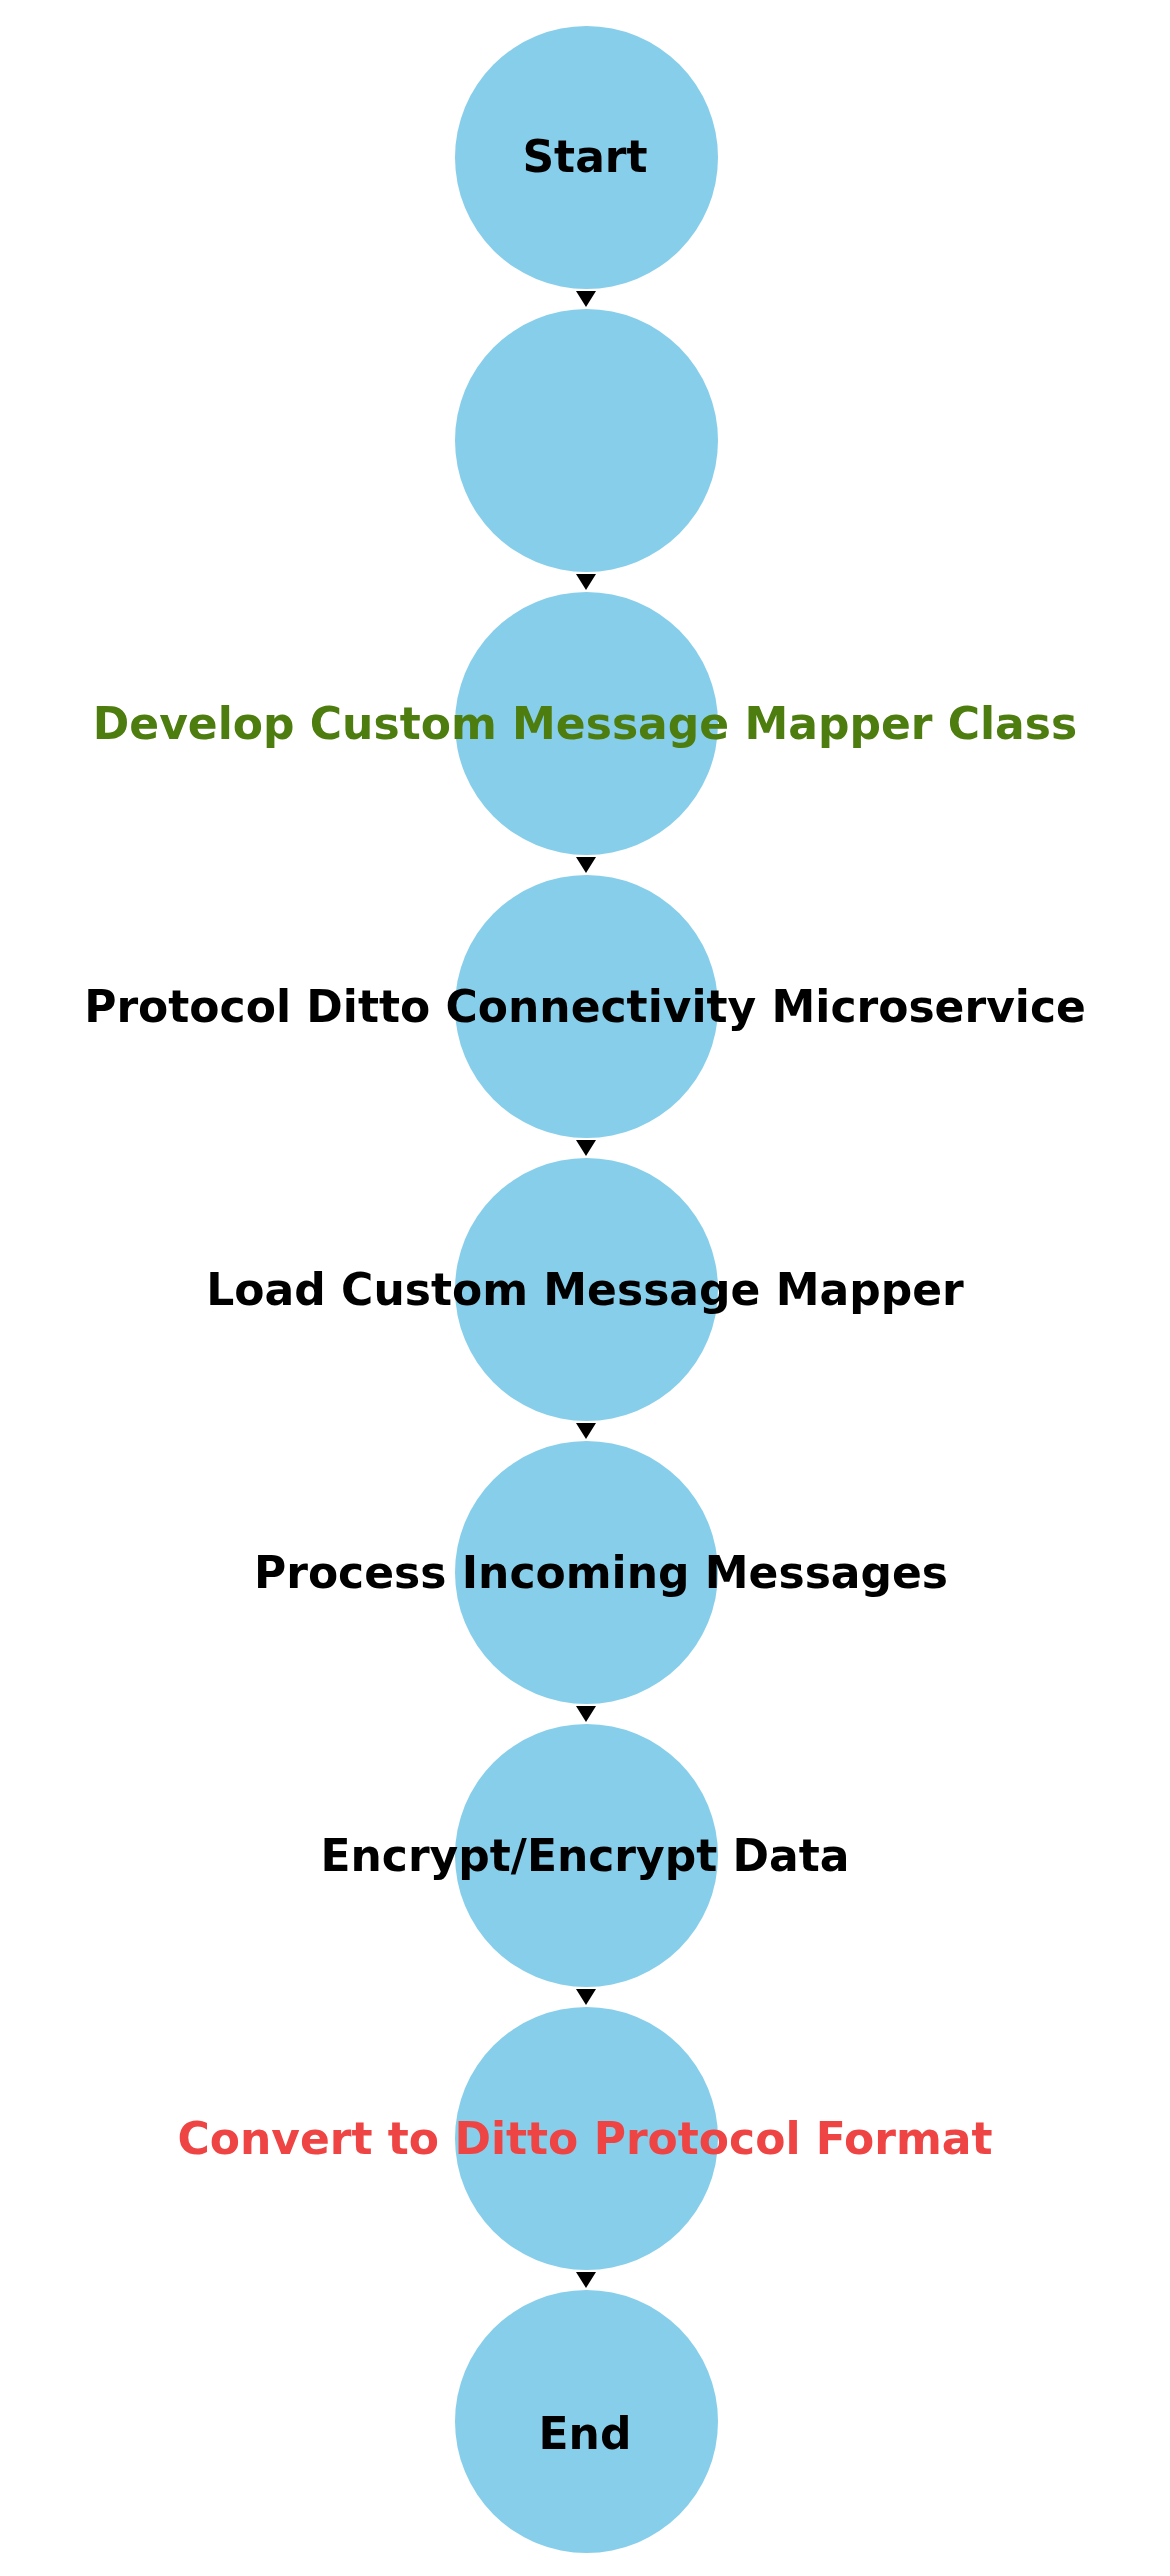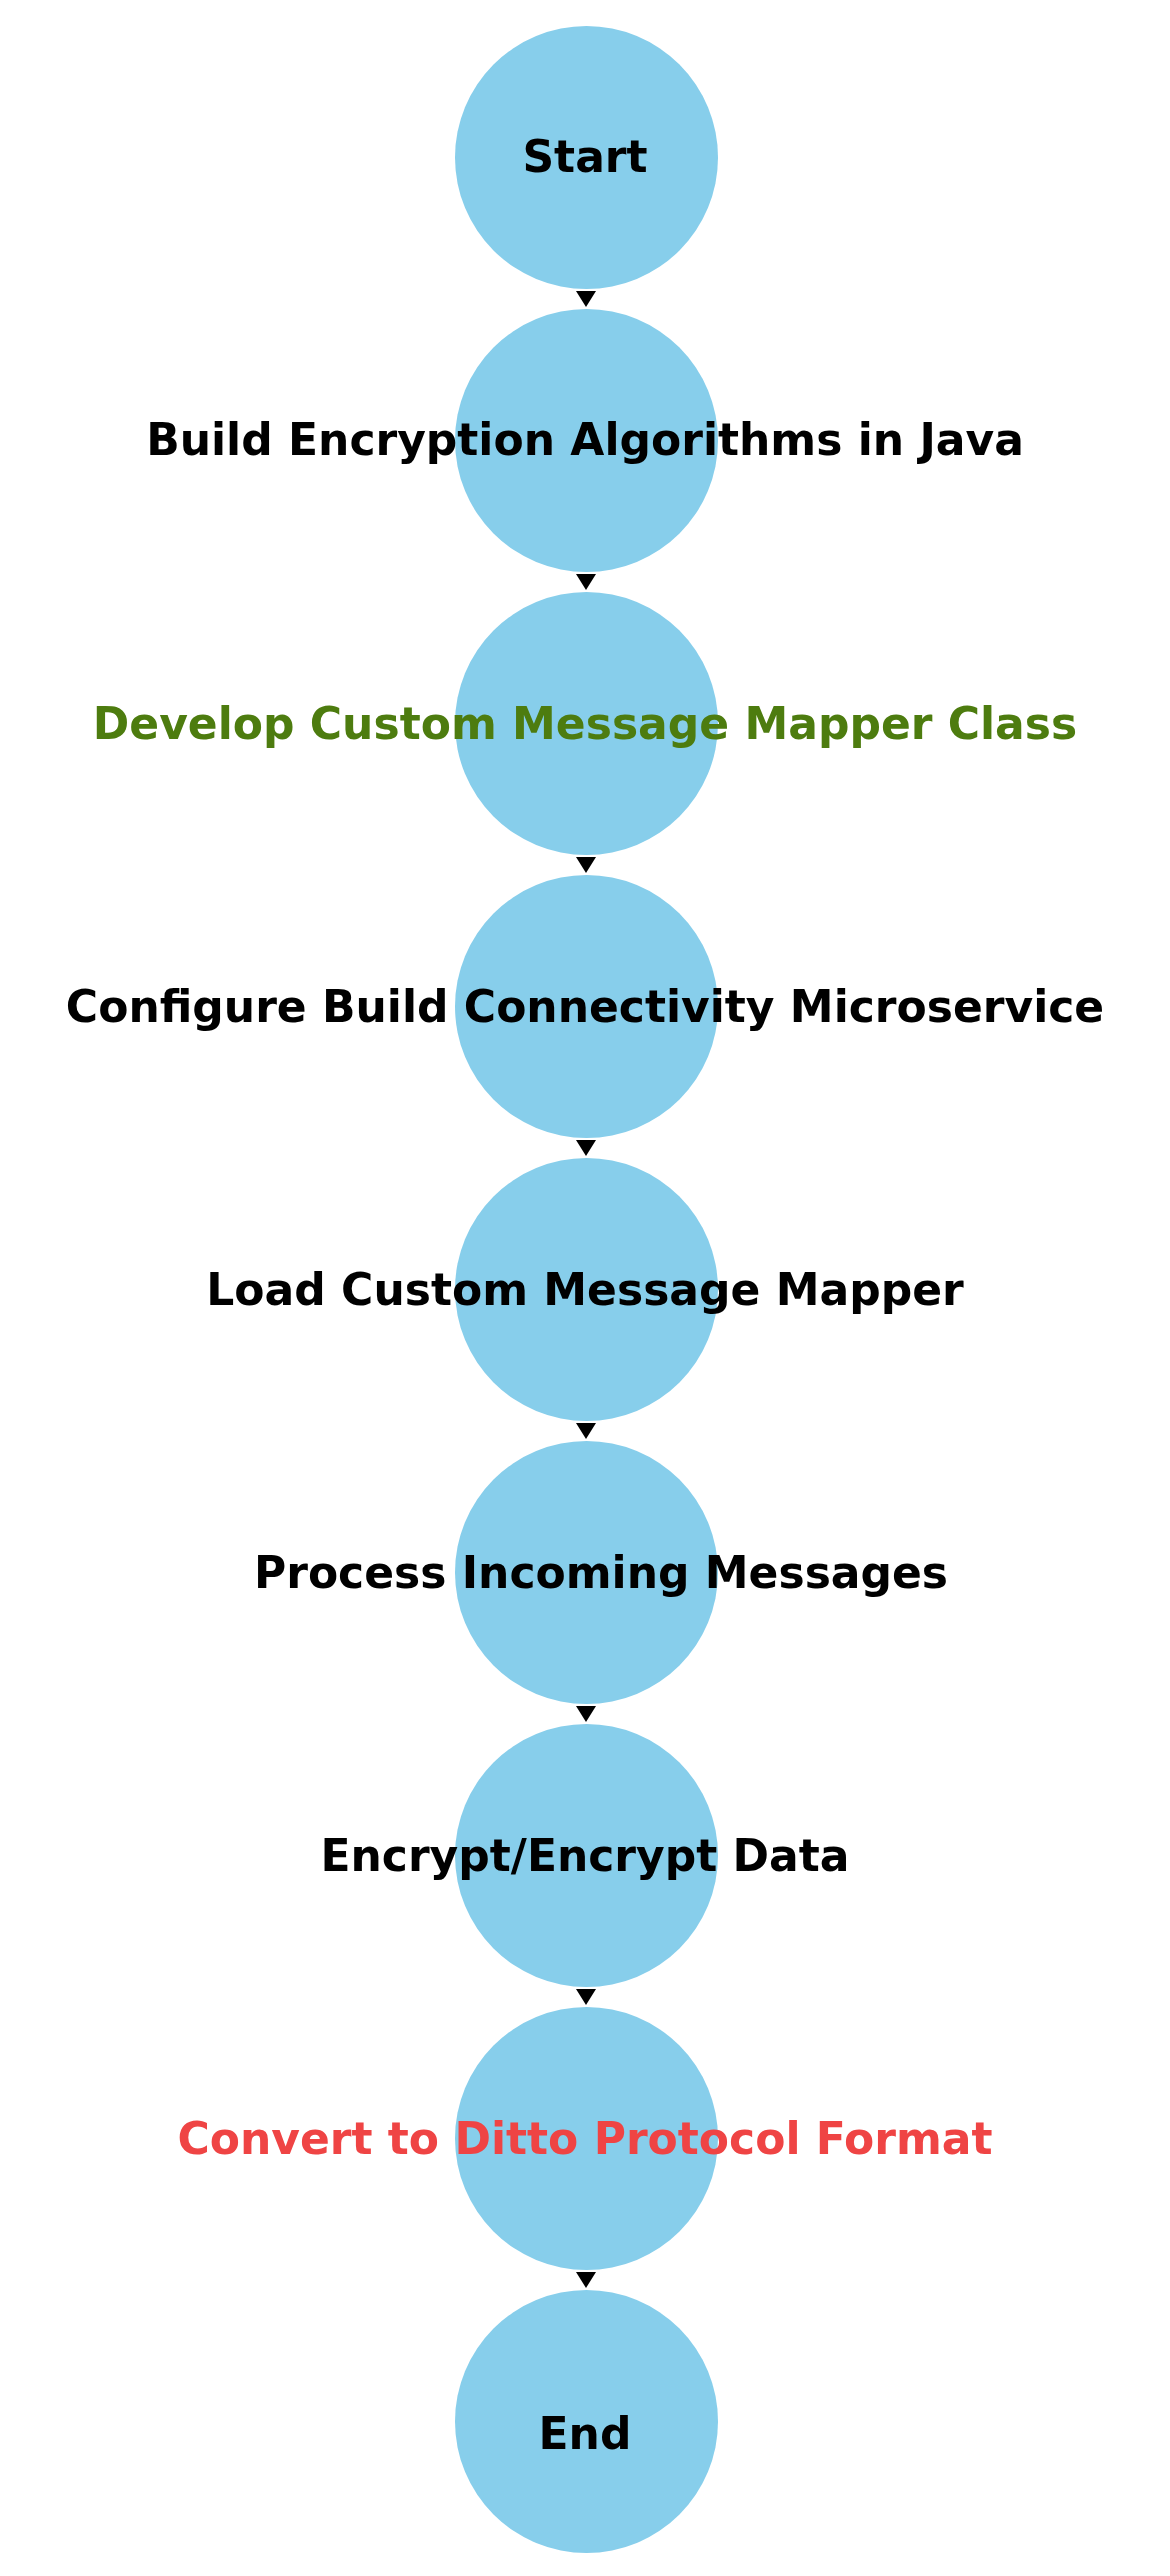--- a/index.html
+++ b/index.html
@@ -42,27 +42,26 @@
   }
 </style>
 </head>
 <body>
 
 <div class="canvas" id="flowchart" style="background: rgb(255, 255, 255);">
   <div class="node-circle" style="left: 455px; top: 26px; width: 263px; height: 263px; background: rgb(135, 206, 235);"></div>
   <div class="node-label" style="top: 157px; color: rgb(0, 0, 0);">Start</div>
 <div class="arrow-down" style="left: 576px; top: 291px; border-top-color: rgb(0, 0, 0);"></div>
   <div class="node-circle" style="left: 455px; top: 309px; width: 263px; height: 263px; background: rgb(135, 206, 235);"></div>
-  <div class="node-label" style="top: 440px; color: rgb(0, 0, 0);">Build Encryption Algorithms in Java</div>
 <div class="arrow-down" style="left: 576px; top: 574px; border-top-color: rgb(0, 0, 0);"></div>
   <div class="node-circle" style="left: 455px; top: 592px; width: 263px; height: 263px; background: rgb(135, 206, 235);"></div>
   <div class="node-label" style="top: 724px; color: #4d7c0f;">Develop Custom Message Mapper Class</div>
 <div class="arrow-down" style="left: 576px; top: 857px; border-top-color: rgb(0, 0, 0);"></div>
   <div class="node-circle" style="left: 455px; top: 875px; width: 263px; height: 263px; background: rgb(135, 206, 235);"></div>
-  <div class="node-label" style="top: 1007px; color: rgb(0, 0, 0);">Configure Build Connectivity Microservice</div>
+  <div class="node-label" style="top: 1007px; color: rgb(0, 0, 0);">Protocol Ditto Connectivity Microservice</div>
 <div class="arrow-down" style="left: 576px; top: 1140px; border-top-color: rgb(0, 0, 0);"></div>
   <div class="node-circle" style="left: 455px; top: 1158px; width: 263px; height: 263px; background: rgb(135, 206, 235);"></div>
   <div class="node-label" style="top: 1290px; color: rgb(0, 0, 0);">Load Custom Message Mapper</div>
 <div class="arrow-down" style="left: 576px; top: 1423px; border-top-color: rgb(0, 0, 0);"></div>
   <div class="node-circle" style="left: 455px; top: 1441px; width: 263px; height: 263px; background: rgb(135, 206, 235);"></div>
   <div class="node-label" style="top: 1573px; color: rgb(0, 0, 0); padding-left: 16px;">Process Incoming Messages</div>
 <div class="arrow-down" style="left: 576px; top: 1706px; border-top-color: rgb(0, 0, 0);"></div>
   <div class="node-circle" style="left: 455px; top: 1724px; width: 263px; height: 263px; background: rgb(135, 206, 235);"></div>
   <div class="node-label" style="top: 1856px; color: rgb(0, 0, 0);">Encrypt/Encrypt Data</div>
 <div class="arrow-down" style="left: 576px; top: 1989px; border-top-color: rgb(0, 0, 0);"></div>

